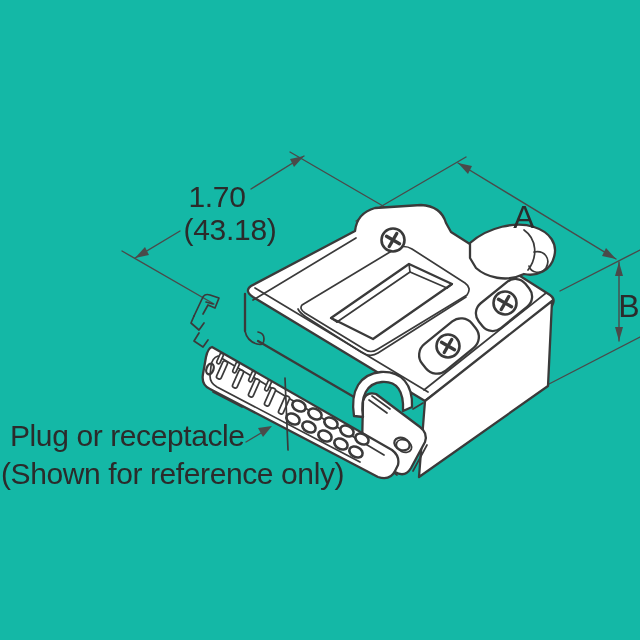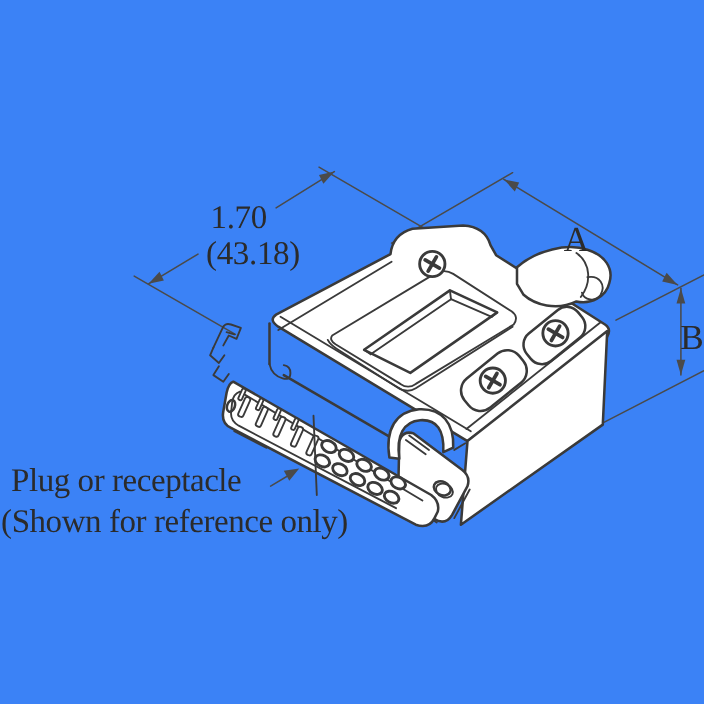--- a/index.html
+++ b/index.html
@@ -1,17 +1,17 @@
 <!DOCTYPE html>
 <html><head>
 <meta charset="utf-8">
 <style>
   html,body{margin:0;padding:0;background:#fff;}
-  .stage{position:relative;width:640px;height:640px;background:#3b82f6;overflow:hidden;
-         font-family:Liberation Serif, serif;}
+  .stage{position:relative;width:640px;height:640px;background:#14b8a6;overflow:hidden;
+         font-family:Liberation Sans, sans-serif;}
   svg{display:block}
   .ln  {fill:none;stroke:#3a3a3a;stroke-width:2.3;stroke-linecap:round;stroke-linejoin:round;}
   .ln2 {fill:none;stroke:#3a3a3a;stroke-width:1.7;stroke-linecap:round;stroke-linejoin:round;}
   .dim {fill:none;stroke:#4a4a4a;stroke-width:1.4;stroke-linecap:round;}
   .wfill{fill:#ffffff;stroke:#3a3a3a;stroke-width:2.3;stroke-linejoin:round;}
   .arrow{fill:#4a4a4a;stroke:none;}
   .lbl{fill:#2b2b2b;}
   .dim-text{font-size:30px;letter-spacing:-0.3px;}
   .axis-text{font-size:32px;}
   .note-text{font-size:30px;letter-spacing:-0.4px;}

